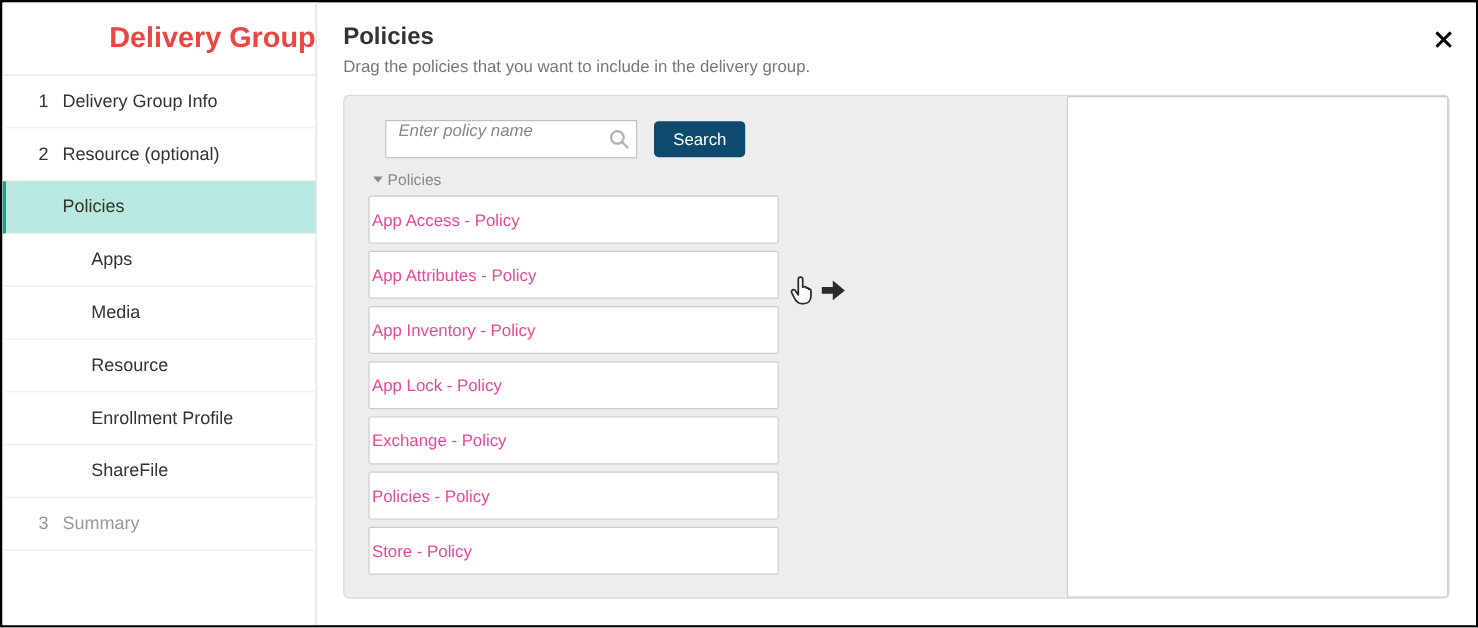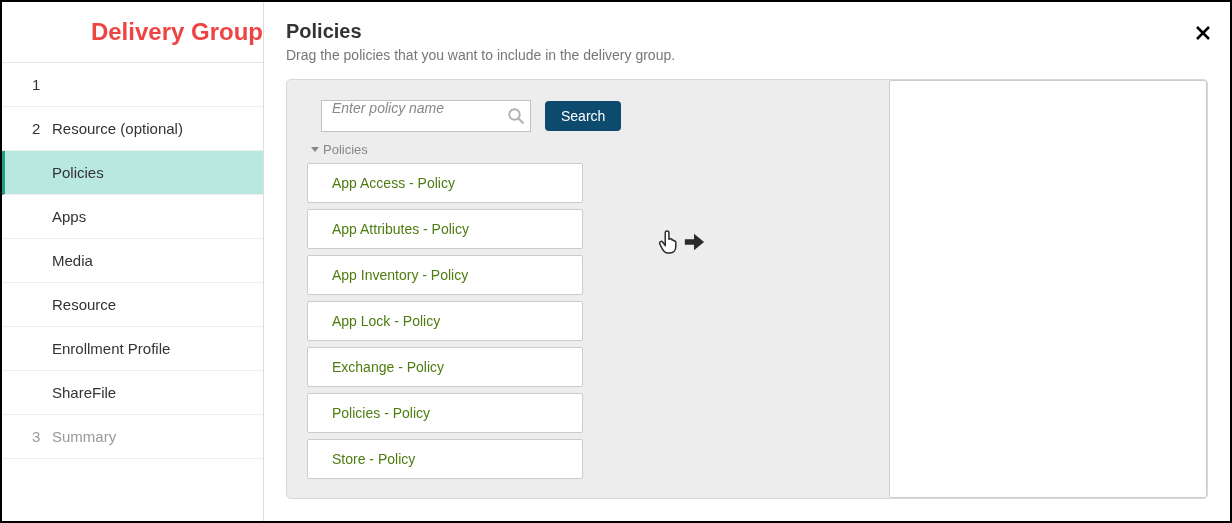--- a/index.html
+++ b/index.html
@@ -46,21 +46,21 @@
     }
     .nav-number {
       width: 20px;
       flex-shrink: 0;
       text-align: left;
     }
     .nav-label {
       flex: 1;
     }
     .nav-sub {
-      padding-left: 50px;
+      padding-left: 74px;
       font-size: 15px;
     }
     .nav-sub.active {
       background: #b8e8df;
       border-left: 3px solid #1fa085;
       padding-left: 47px;
     }
     .nav-item.disabled {
       color: #999;
     }
@@ -162,26 +162,26 @@
       border-right: 4px solid transparent;
       border-top: 5px solid #888;
     }
     .policy-list {
       margin-top: 6px;
     }
     .policy-item {
       background: #fff;
       border: 1px solid #ccc;
       border-radius: 2px;
-      padding: 11px 24px;
+      padding: 11px 2px;
       margin-bottom: 6px;
       font-size: 14px;
-      color: #4d7c0f;
+      color: #ec4899;
       cursor: grab;
-      width: 276px;
+      width: 342px;
     }
     .drag-indicator {
       position: absolute;
       left: 370px;
       top: 148px;
       display: flex;
       align-items: center;
       gap: 4px;
     }
     .hand-svg {
@@ -206,20 +206,21 @@
 </head>
 <body>
 
 <div class="container">
 
   <div class="sidebar">
     <div class="sidebar-title">Delivery Group</div>
 
     <div class="nav-item">
       <span class="nav-number">1</span>
+      <span class="nav-label">Delivery Group Info</span>
     </div>
 
     <div class="nav-item">
       <span class="nav-number">2</span>
       <span class="nav-label">Resource (optional)</span>
     </div>
 
     <div class="nav-item nav-sub active">
       <span>Policies</span>
     </div>

